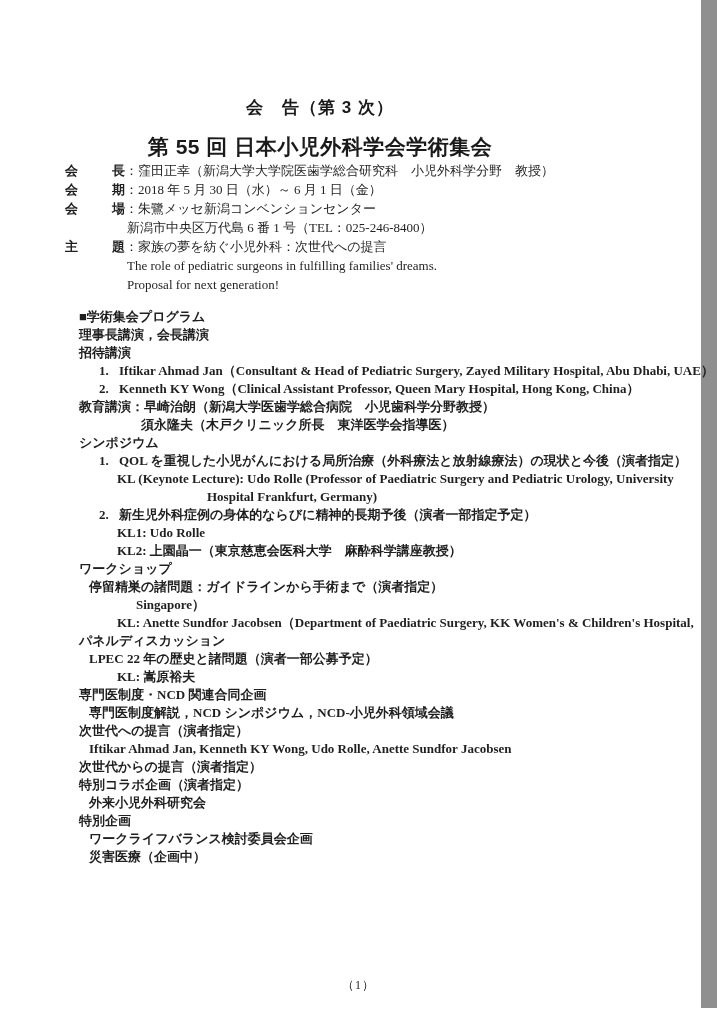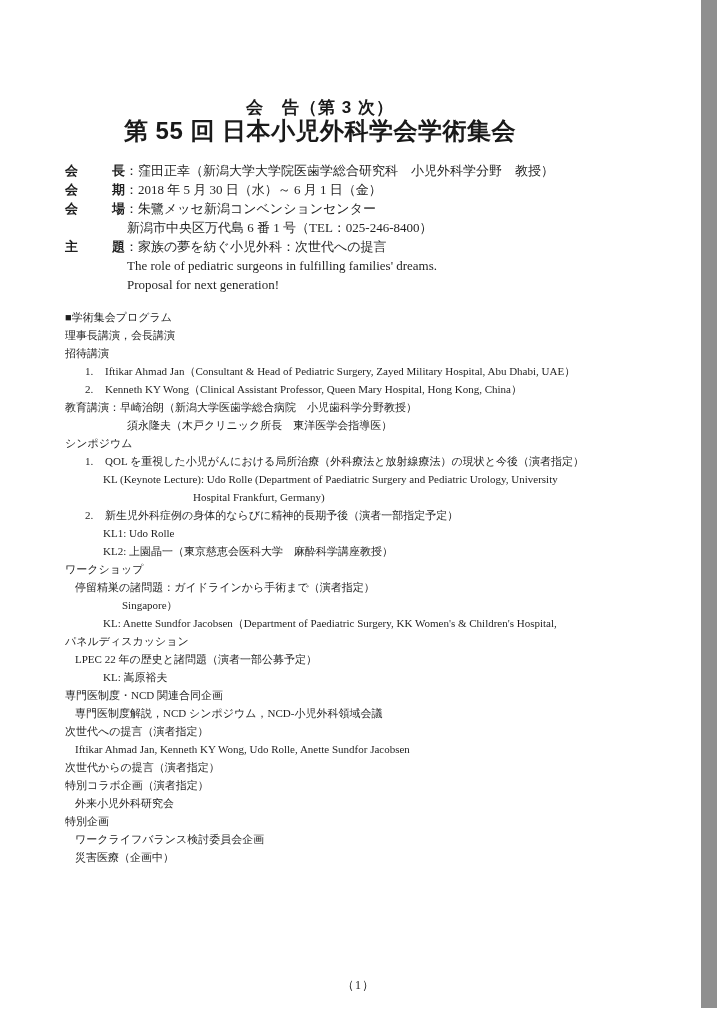--- a/index.html
+++ b/index.html
@@ -21,44 +21,45 @@
   .titles {
     position: absolute;
     top: 97px; left: 0;
     width: 640px;
     text-align: center;
     font-family: "Liberation Sans", "DejaVu Sans", sans-serif;
     font-weight: bold;
     color: #1a1a1a;
   }
   .title1 { font-size: 17px; line-height: 22px; letter-spacing: 1px; }
-  .title2 { font-size: 24px; line-height: 24px; letter-spacing: 0.5px; }
+  .title2 { font-size: 21px; line-height: 24px; letter-spacing: 0.5px; margin-top: 16px; }
   .meta {
     position: absolute;
     top: 161px; left: 65px;
     width: 600px;
     font-size: 13px;
     line-height: 19px;
   }
   .meta-row, .meta-cont { white-space: nowrap; height: 19px; }
   .meta-label {
     display: inline-flex;
     justify-content: space-between;
     width: 60px;
     font-family: "Liberation Sans", "DejaVu Sans", sans-serif;
     font-weight: bold;
     vertical-align: bottom;
   }
   .meta-cont { margin-left: 62px; }
   .program {
     position: absolute;
-    top: 308px; left: 65px;
+    top: 308px; left: 79px;
     width: 605px;
-    font-size: 11px;
+    font-size: 13px;
     line-height: 18px;
+    font-weight: bold;
   }
   .program-heading { height: 18px; white-space: nowrap; }
   .pline { height: 18px; white-space: nowrap; }
   .lv-base    { margin-left: 0; }
   .lv-sub     { margin-left: 10px; }
   .lv-num     { margin-left: 20px; }
   .lv-kl      { margin-left: 38px; }
   .lv-cont    { margin-left: 62px; }
   .lv-cont-sg { margin-left: 57px; }
   .lv-cont-fr { margin-left: 128px; }
@@ -111,21 +112,21 @@
     <div class="program-heading">■学術集会プログラム</div>
     <div>
         <div class="pline lv-base">理事長講演，会長講演</div>
         <div class="pline lv-base">招待講演</div>
         <div class="pline lv-num"><span class="pnum">1.</span>Iftikar Ahmad Jan（Consultant &amp; Head of Pediatric Surgery, Zayed Military Hospital, Abu Dhabi, UAE）</div>
         <div class="pline lv-num"><span class="pnum">2.</span>Kenneth KY Wong（Clinical Assistant Professor, Queen Mary Hospital, Hong Kong, China）</div>
         <div class="pline lv-base">教育講演：早崎治朗（新潟大学医歯学総合病院　小児歯科学分野教授）</div>
         <div class="pline lv-cont">須永隆夫（木戸クリニック所長　東洋医学会指導医）</div>
         <div class="pline lv-base">シンポジウム</div>
         <div class="pline lv-num"><span class="pnum">1.</span>QOL を重視した小児がんにおける局所治療（外科療法と放射線療法）の現状と今後（演者指定）</div>
-        <div class="pline lv-kl">KL (Keynote Lecture): Udo Rolle (Department of Paediatric Surgery and Pediatric Urology, University</div>
+        <div class="pline lv-kl">KL (Keynote Lecture): Udo Rolle (Professor of Paediatric Surgery and Pediatric Urology, University</div>
         <div class="pline lv-cont-fr">Hospital Frankfurt, Germany)</div>
         <div class="pline lv-num"><span class="pnum">2.</span>新生児外科症例の身体的ならびに精神的長期予後（演者一部指定予定）</div>
         <div class="pline lv-kl">KL1: Udo Rolle</div>
         <div class="pline lv-kl">KL2: 上園晶一（東京慈恵会医科大学　麻酔科学講座教授）</div>
         <div class="pline lv-base">ワークショップ</div>
         <div class="pline lv-sub">停留精巣の諸問題：ガイドラインから手術まで（演者指定）</div>
         <div class="pline lv-cont-sg">Singapore）</div>
         <div class="pline lv-kl">KL: Anette Sundfor Jacobsen（Department of Paediatric Surgery, KK Women's &amp; Children's Hospital,</div>
         <div class="pline lv-base">パネルディスカッション</div>
         <div class="pline lv-sub">LPEC 22 年の歴史と諸問題（演者一部公募予定）</div>

